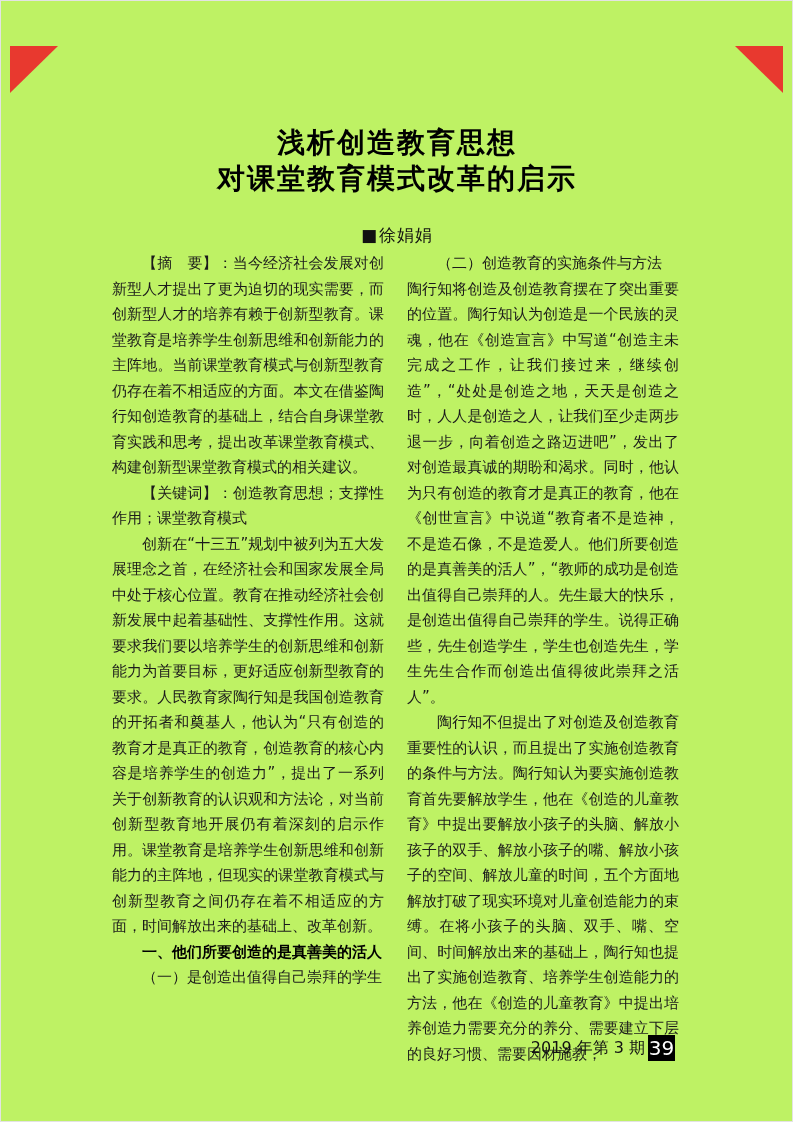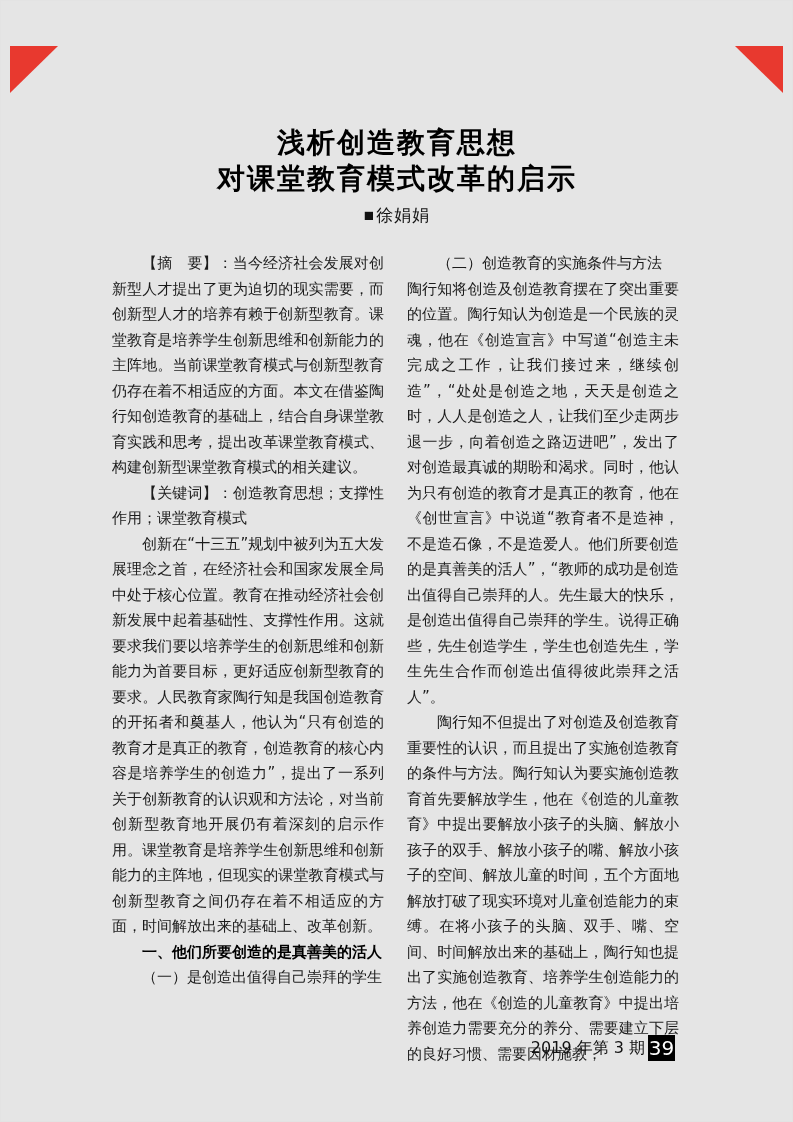--- a/index.html
+++ b/index.html
@@ -1,20 +1,20 @@
 <!DOCTYPE html>
 <html><head>
 <meta charset="utf-8">
 <style>
   html, body { margin: 0; padding: 0; background: #ffffff; }
   .page {
     position: relative;
     width: 793px;
     height: 1122px;
-    background: #e5e5e5;
+    background: #bef264;
     border: 1px solid #e3e3e3;
     box-sizing: border-box;
     overflow: hidden;
     font-family: "DejaVu Sans", "Liberation Sans", sans-serif;
     color: #1b1b1b;
   }
   
   .corner-mark {
     position: absolute;
     top: 45px;
@@ -36,26 +36,25 @@
   .article-title {
     margin: 0;
     font-size: 28px;
     line-height: 36px;
     font-weight: bold;
     letter-spacing: 2px;
     color: #000;
   }
   .title-line { display: block; }
   .author-line {
-    margin-top: 6px;
+    margin-top: 26px;
     font-size: 17px;
     line-height: 25px;
     color: #111;
     letter-spacing: 1px;
-    font-family: Liberation Serif, serif;
   }
   .author-marker { margin-right: 1px; }
 
   
   .columns {
     position: absolute;
     top: 250px;
     left: 111px;
     width: 567px;
     display: flex;

